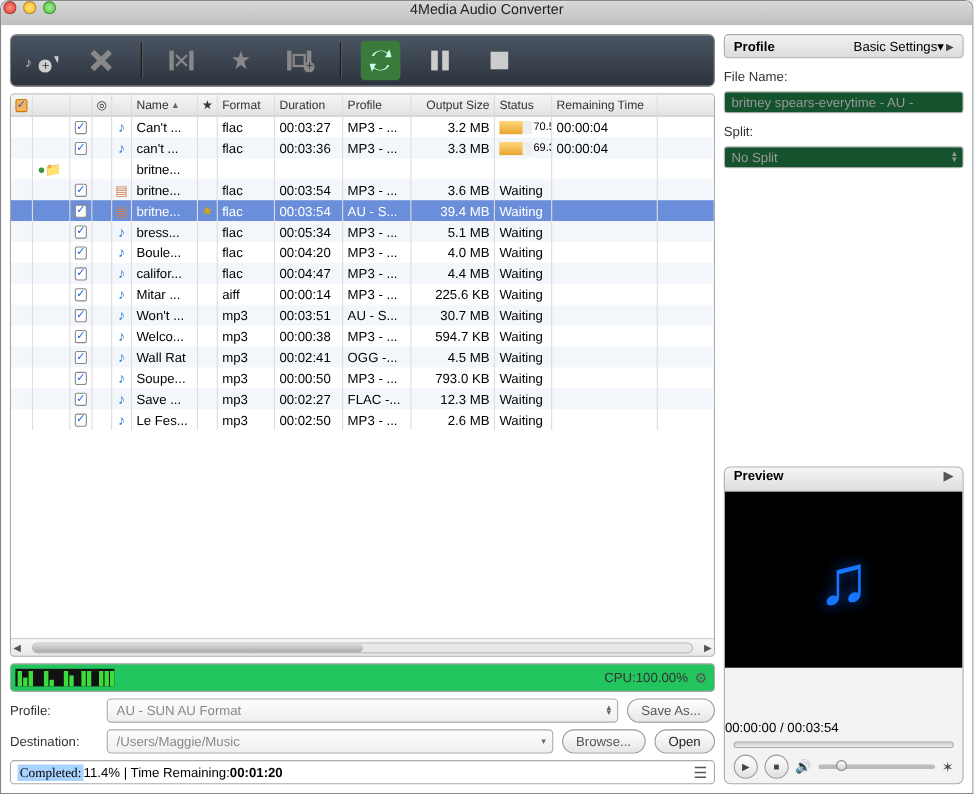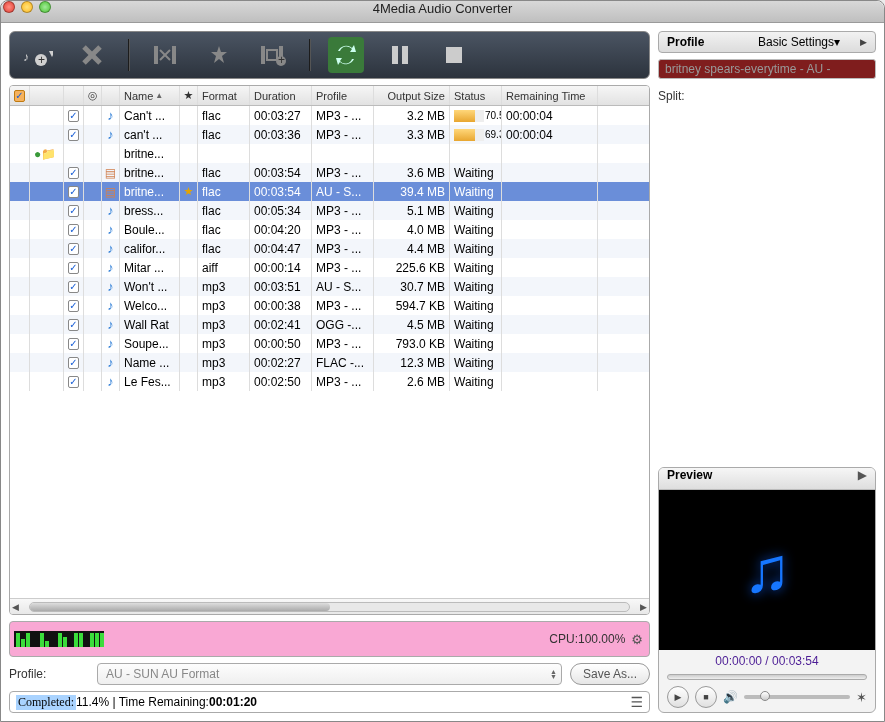--- a/index.html
+++ b/index.html
@@ -54,50 +54,50 @@
 .status-bar .fill { position: absolute; left:0; top:0; bottom:0; background: linear-gradient(#ffd77a,#e8a630); }
 .status-bar span { font-size: 10px; position: relative; }
 .folder-ic { color: #d6a93d; }
 
 .tfoot { height: 16px; background: linear-gradient(#f8f8f8,#e8e8e8); border-top: 1px solid #ccc; display: flex; }
 .hsb { flex:1; display:flex; align-items:center; padding:0 2px;}
 .hsb .track{flex:1;height:10px;background:#e8e8e8;border:1px solid #bbb;border-radius:5px;position:relative;margin:0 10px;}
 .hsb .thumb{position:absolute;left:0;width:50%;top:0;bottom:0;background:linear-gradient(#ddd,#aaa);border-radius:5px;}
 .hsb .arrow{font-size:9px;color:#555;}
 
-.cpu { height: 36px; display: flex; align-items: center; border: 1px solid #aaa; border-radius: 4px; background:#f9a8d4; }
+.cpu { height: 26px; display: flex; align-items: center; border: 1px solid #aaa; border-radius: 4px; background:#22c55e; }
 .cpu-bars { width: 90px; height: 16px; background:#111; margin-left:4px; position:relative; }
 .cpu-bars i{position:absolute;bottom:0;width:4px;background:#3bdc3b;}
 .cpu-txt { margin-left:auto; margin-right:6px; color:#333; }
 .gear { font-size: 13px; color:#555; margin-right:6px;}
 
 .form-row { display: flex; align-items: center; gap: 8px; }
 .lbl { width: 80px; color: #333; }
 .combo { flex:1; height: 22px; border:1px solid #aaa; border-radius:4px; background:linear-gradient(#fdfdfd,#efefef); display:flex; align-items:center; padding:0 18px 0 8px; color:#888; position:relative; }
 .combo .caret{position:absolute;right:4px;display:flex;flex-direction:column;line-height:5px;font-size:7px;color:#666;}
 .btn { height:22px; padding:0 12px; border:1px solid #999; border-radius:11px; background:linear-gradient(#fff,#e6e6e6); color:#555; display:inline-flex; align-items:center; }
 
 .status-line { border:1px solid #aaa;border-radius:4px;padding:2px 6px;background:#fff;display:flex;align-items:center;}
 .hl { background:#a9d3ff; padding:0 2px;font-family:Liberation Serif, serif;}
 .tasks-ic { margin-left:auto;color:#555;font-size:14px;}
 
 
 .panel-hdr { height:22px; background:linear-gradient(#f2f2f2,#dcdcdc); border:1px solid #aaa; border-radius:4px; display:flex; align-items:center; padding:0 8px; }
-.panel-hdr .sp { margin-left:auto; display:flex; align-items:center; gap:20px;}
+.panel-hdr .sp { margin-left:auto; display:flex; align-items:center; gap:2px;}
 .panel-hdr .adv { font-size:9px; color:#444;}
 .field-lbl { color:#333; margin-top:4px;}
-.field { height:20px; border:1px solid #bbb; border-radius:3px; background:#7f1d1d; color:#999; padding:0 6px; display:flex; align-items:center; overflow:hidden; position:relative;}
+.field { height:20px; border:1px solid #bbb; border-radius:3px; background:#14532d; color:#999; padding:0 6px; display:flex; align-items:center; overflow:hidden; position:relative;}
 .field .caret{position:absolute;right:4px;display:flex;flex-direction:column;line-height:5px;font-size:7px;color:#999;}
 
 .preview { border:1px solid #aaa; border-radius:6px; overflow:hidden; display:flex; flex-direction:column; background:#f3f3f3;}
 .preview-hdr { height:22px; background:linear-gradient(#f6f6f6,#dedede); display:flex; align-items:flex-start; padding:0 8px; border-bottom:1px solid #bbb;}
 .preview-hdr .sp{margin-left:auto;color:#555;}
 .screen { height:160px; background:#000; display:flex; align-items:center; justify-content:center;}
 .bignote { font-size:64px; color:#1676ff; text-shadow:0 0 12px #0b4dcc; }
-.pv-time { text-align:center; padding:4px 0; color:#4c1d95; }
+.pv-time { padding:4px 0; color:#000000;margin-top:43px; }
 .pv-track { height:6px; background:linear-gradient(#ccc,#eee); border:1px solid #aaa; border-radius:3px; margin:2px 8px;}
 .pv-ctrls { display:flex; align-items:center; gap:6px; padding:4px 8px;}
 .pbtn { width:22px;height:22px;border:1px solid #999;border-radius:50%;background:linear-gradient(#fff,#e0e0e0);display:flex;align-items:center;justify-content:center;font-size:9px;color:#444;}
 .vol { flex:1;height:4px;background:#bbb;border-radius:2px;position:relative;}
 .vol .knob{position:absolute;left:15%;top:-4px;width:10px;height:10px;border-radius:50%;background:linear-gradient(#fff,#ccc);border:1px solid #888;}
 </style>
 </head>
 <body>
 
 <div class="window">
@@ -454,21 +454,21 @@
             <div class="row alt">
               <div class="td c-hdr-chk"></div>
               <div class="td c-grp"></div>
               <div class="td c-chk2">
                 <span class="chk on"></span>
               </div>
               <div class="td c-disc"></div>
               <div class="td c-ic">
                 <span class="note">♪</span>
               </div>
-              <div class="td c-name">Name ...</div>
+              <div class="td c-name">Save ...</div>
               <div class="td c-star"></div>
               <div class="td c-format">mp3</div>
               <div class="td c-dur">00:02:27</div>
               <div class="td c-prof">FLAC -...</div>
               <div class="td c-size">12.3 MB</div>
               <div class="td c-stat">Waiting</div>
               <div class="td c-rem"></div>
             </div>
             <div class="row">
               <div class="td c-hdr-chk"></div>
@@ -521,41 +521,55 @@
       </div>
 
       <div class="form-row">
         <div class="lbl">Profile:</div>
         <div class="combo">
             <span>AU - SUN AU Format</span>
             <span class="caret">▲<br>▼</span>
           </div>
         <div class="btn">Save As...</div>
       </div>
+      <div class="form-row">
+        <div class="lbl">Destination:</div>
+        <div class="combo">
+            <span>/Users/Maggie/Music</span>
+            <span class="caret">▼</span>
+          </div>
+        <div class="btn">Browse...</div>
+        <div class="btn" style="color:#222">Open</div>
+      </div>
 
       <div class="status-line">
         <span class="hl">Completed:</span>
         <span> 11.4% | Time Remaining: </span>
         <b>00:01:20</b>
         <span class="tasks-ic">☰</span>
       </div>
     </div>
 
     <div class="right">
       <div class="panel-hdr">
         <b>Profile</b>
         <div class="sp">
           <span><span>Basic Settings</span>▾</span>
           <span class="adv">▶</span>
         </div>
       </div>
+      <div class="field-lbl">File Name:</div>
       <div class="field">
           <span>britney spears-everytime - AU -</span>
         </div>
       <div class="field-lbl">Split:</div>
+      <div class="field">
+          <span>No Split</span>
+          <span class="caret">▲<br>▼</span>
+        </div>
 
       <div style="flex:1"></div>
 
       <div class="preview">
         <div class="preview-hdr">
           <b>Preview</b>
           <span class="sp">▶</span>
         </div>
         <div class="screen">
           <div class="bignote">♫</div>

